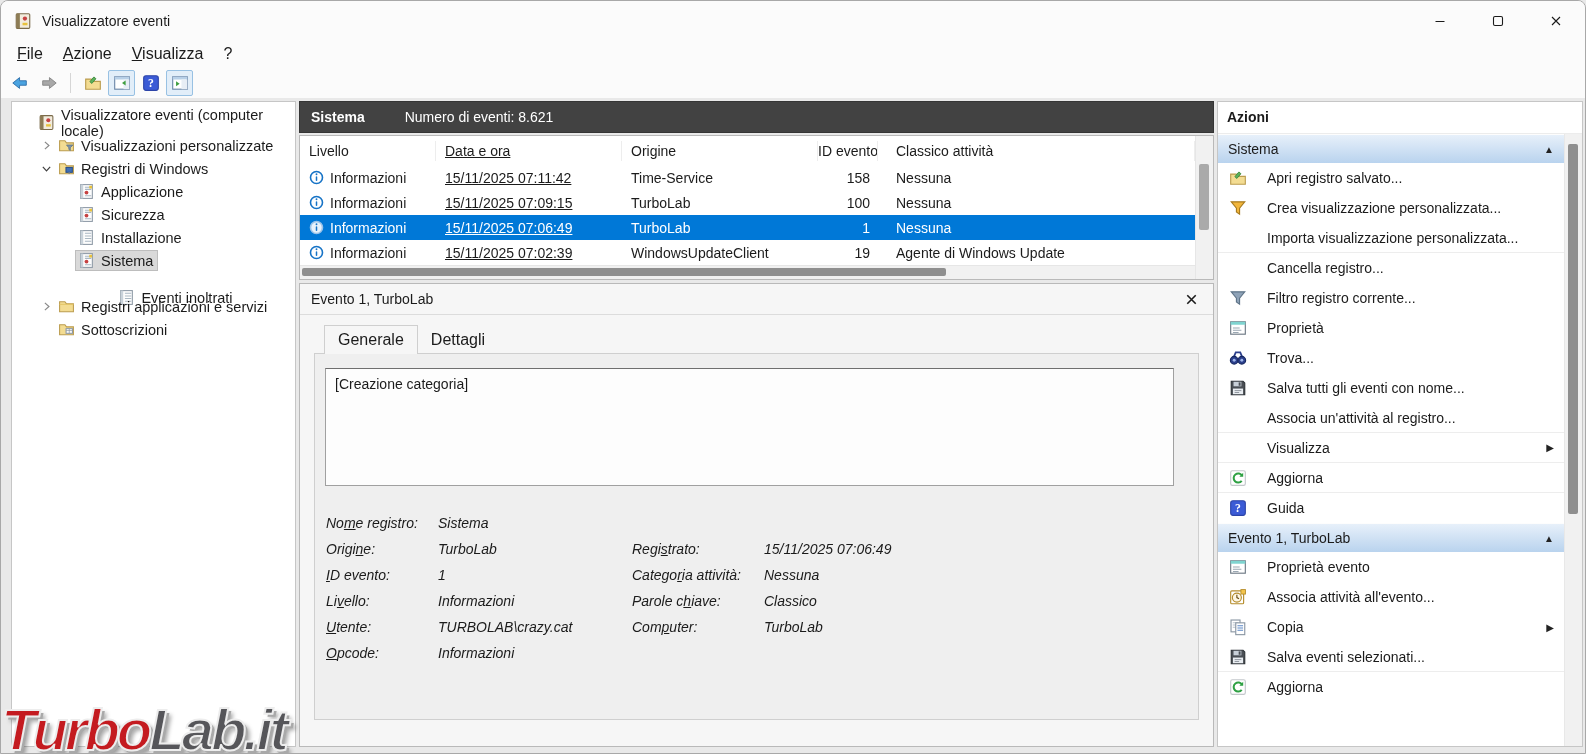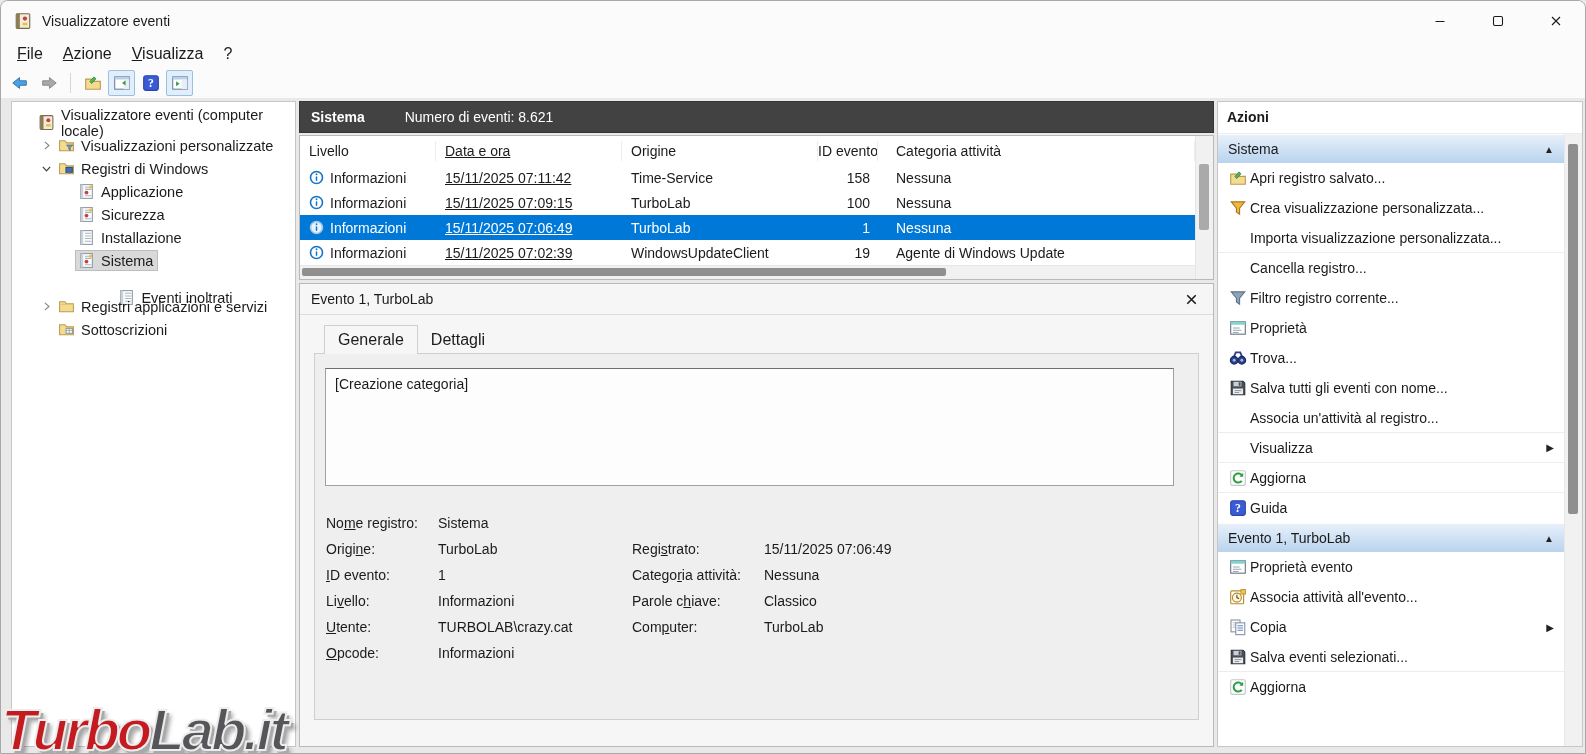--- a/index.html
+++ b/index.html
@@ -63,30 +63,30 @@
   .detail-header{height:30px;display:flex;align-items:center;padding:0 14px 0 11px;font-size:14px;border-bottom:1px solid #dcdcdc;}
   .detail-close{margin-left:auto;width:15px;height:15px;}
   .detail-close svg{width:100%;height:100%;}
   .tabstrip{height:38px;display:flex;align-items:flex-end;padding-left:24px;}
   .tab{height:28px;display:flex;align-items:center;padding:0 13px;margin-bottom:-1px;position:relative;}
   .tab.active{background:#f6f6f6;border:1px solid #cfcfcf;border-bottom:none;z-index:2;}
   .detail-content{flex:1;margin:0 14px;border:1px solid #cfcfcf;background:#efefef;min-height:0;box-sizing:border-box;}
   .detail-footer{height:26px;}
   .msg{margin:14px 24px 0 10px;height:118px;background:#fdfdfd;border:1px solid #a0a0a0;border-top-color:#6f6f6f;padding:7px 9px;font-size:14px;box-sizing:border-box;}
   .fields{margin:24px 10px 0 11px;font-size:14px;}
-  .f-row{display:flex;height:26px;align-items:center;}
+  .f-row{display:flex;height:26px;align-items:center;font-style:italic;}
   .fl1{width:112px;}.fv1{width:194px;}.fl2{width:132px;}.fv2{flex:1;}
   
   .actions-title{height:31px;line-height:31px;padding-left:9px;font-weight:bold;border-bottom:1px solid #ececec;flex:none;}
   .actions-body{flex:1;display:flex;min-height:0;}
   .actions-list{flex:1;min-width:0;overflow:hidden;}
   .act-header{height:29px;display:flex;align-items:center;padding:0 10px;
               background:linear-gradient(#e7f0fa,#b9d3ee);border-top:1px solid #fdfdfd;box-sizing:border-box;}
   .act-collapse{margin-left:auto;font-size:10px;color:#222;}
-  .act-item{height:30px;display:flex;align-items:center;padding:0 10px 0 11px;gap:3px;box-sizing:border-box;}
+  .act-item{height:30px;display:flex;align-items:center;padding:0 10px 0 11px;gap:20px;box-sizing:border-box;}
   .act-item.sep{border-bottom:1px solid #ededed;}
   .act-item .ic{width:18px;height:18px;}
   .act-sub{margin-left:auto;font-size:10px;color:#222;}
   .actions-vscroll{width:17px;background:#f1f1f1;border-left:1px solid #e8e8e8;position:relative;flex:none;}
   .actions-vscroll .thumb{position:absolute;left:3px;width:10px;top:10px;height:370px;background:#8f8f8f;border-radius:2px;}
   
   .watermark{position:absolute;left:0px;bottom:-10px;z-index:60;font-style:italic;font-weight:bold;
              font-size:58px;letter-spacing:-3px;white-space:nowrap;
              -webkit-text-stroke:2px #ededed;
              text-shadow:3px 3px 0 #a9a9a9,5px 5px 4px rgba(0,0,0,0.35);}
@@ -351,21 +351,21 @@
         <span class="list-count">Numero di eventi: 8.621</span>
       </div>
 
       <div class="events">
         <div class="events-mainarea">
           <div class="lh">
               <div class="lcell c-level">Livello</div>
               <div class="lcell c-date">Data e ora</div>
               <div class="lcell c-src">Origine</div>
               <div class="lcell c-id">ID evento</div>
-              <div class="lcell c-cat">Categoria attività</div>
+              <div class="lcell c-cat">Classico attività</div>
             </div>
           <div id="list-body">
               <div class="lrow">
                 <div class="lcell c-level">
                   <span class="info-ic">
                     <svg viewBox="0 0 16 16">
                       <circle cx="8" cy="8" r="6.4" fill="#fff" stroke="#1673c6" stroke-width="1.7"></circle>
                       <rect x="7.2" y="6.7" width="1.6" height="5" rx="0.8" fill="#1673c6"></rect>
                       <circle cx="8" cy="4.5" r="1" fill="#1673c6"></circle>
                     </svg>

